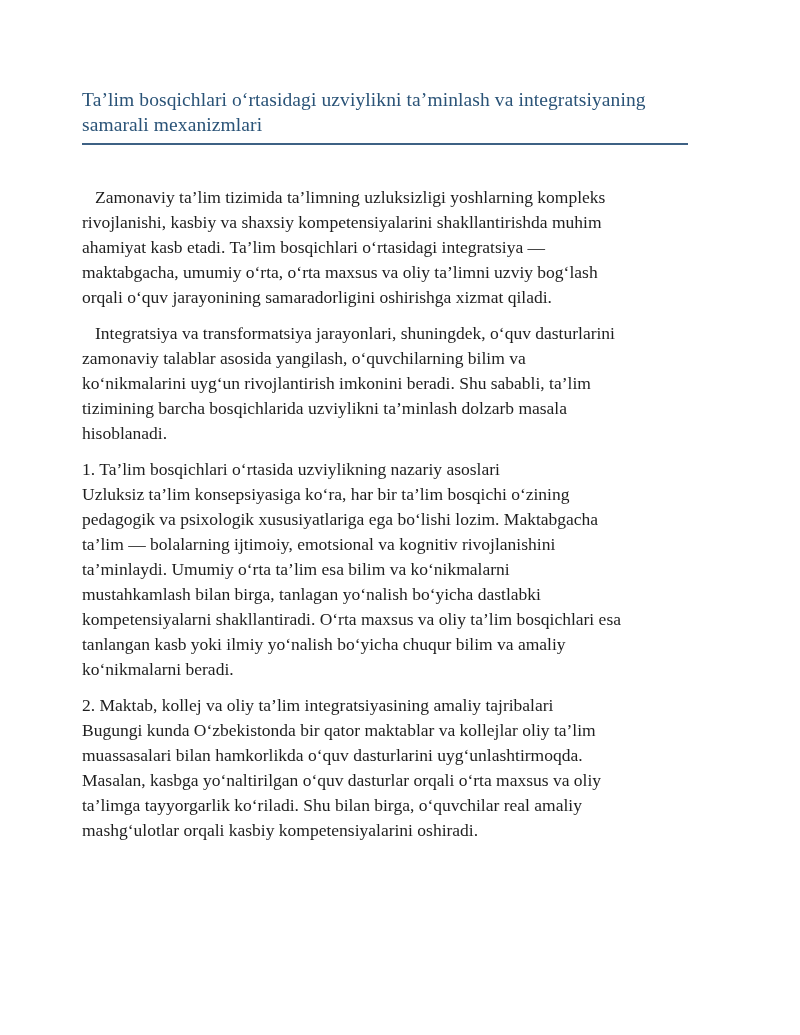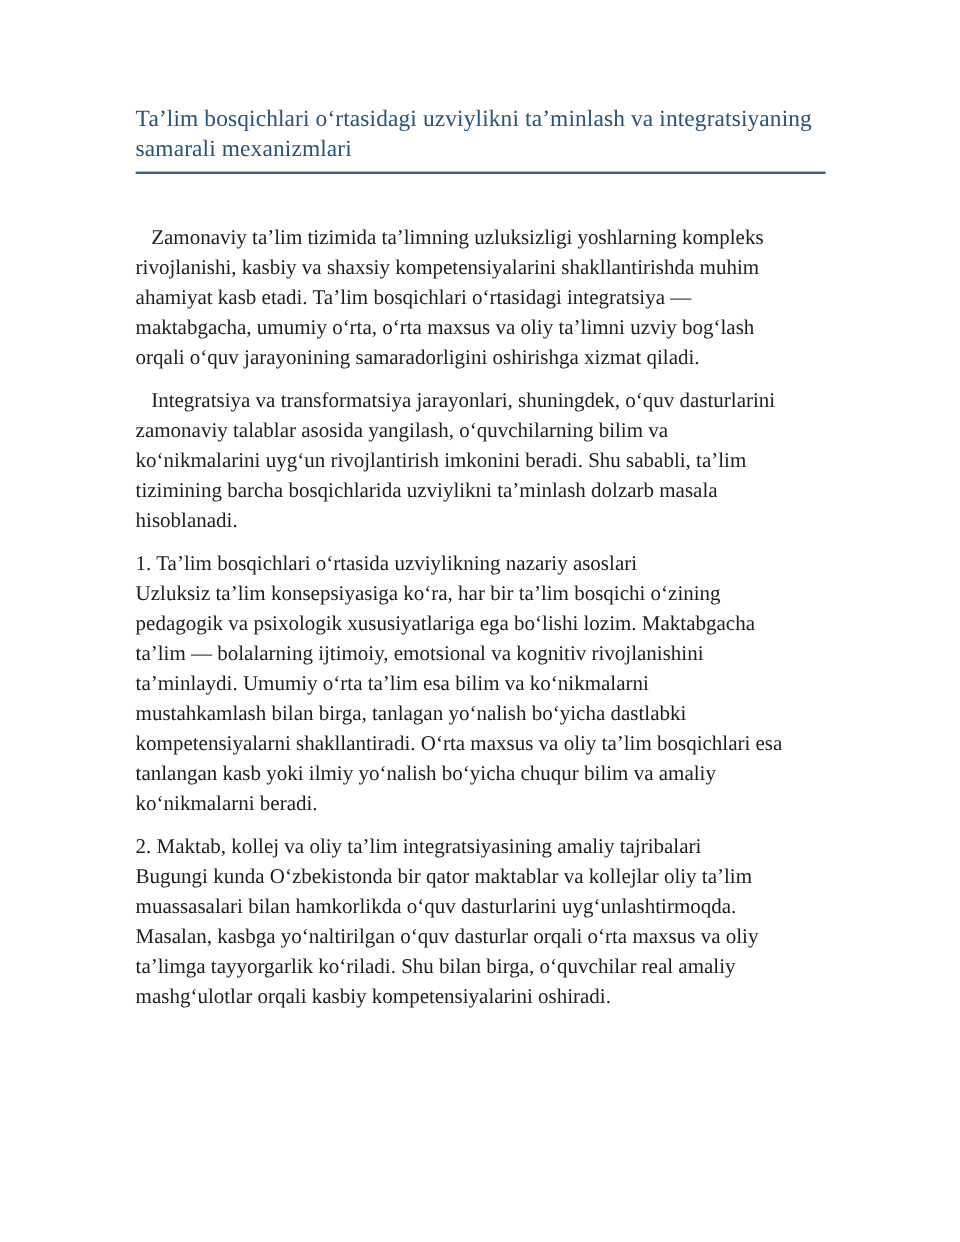--- a/index.html
+++ b/index.html
@@ -10,21 +10,21 @@
   body {
     width: 800px;
     height: 1035px;
     font-family: "Liberation Serif", "DejaVu Serif", serif;
   }
   .page {
     box-sizing: border-box;
     width: 800px;
     height: 989px;
     background: var(--c-page_bg, #ffffff);
-    padding: 87px 112px 0 113px;
+    padding: 87px 112px 0 82px;
     overflow: hidden;
   }
   .doc-title {
     margin: 0;
     font-weight: 400;
     font-size: 19.5px;
     line-height: 25px;
     letter-spacing: 0.1px;
     color: var(--c-title, #2a5377);
     white-space: pre-line;

